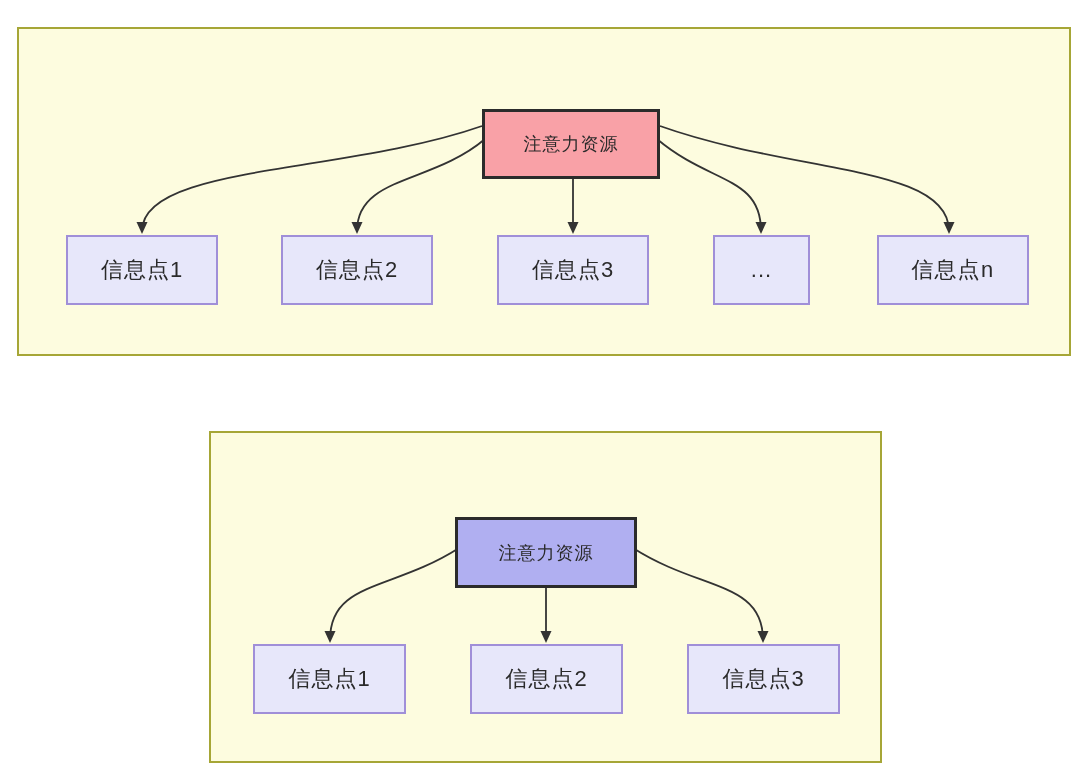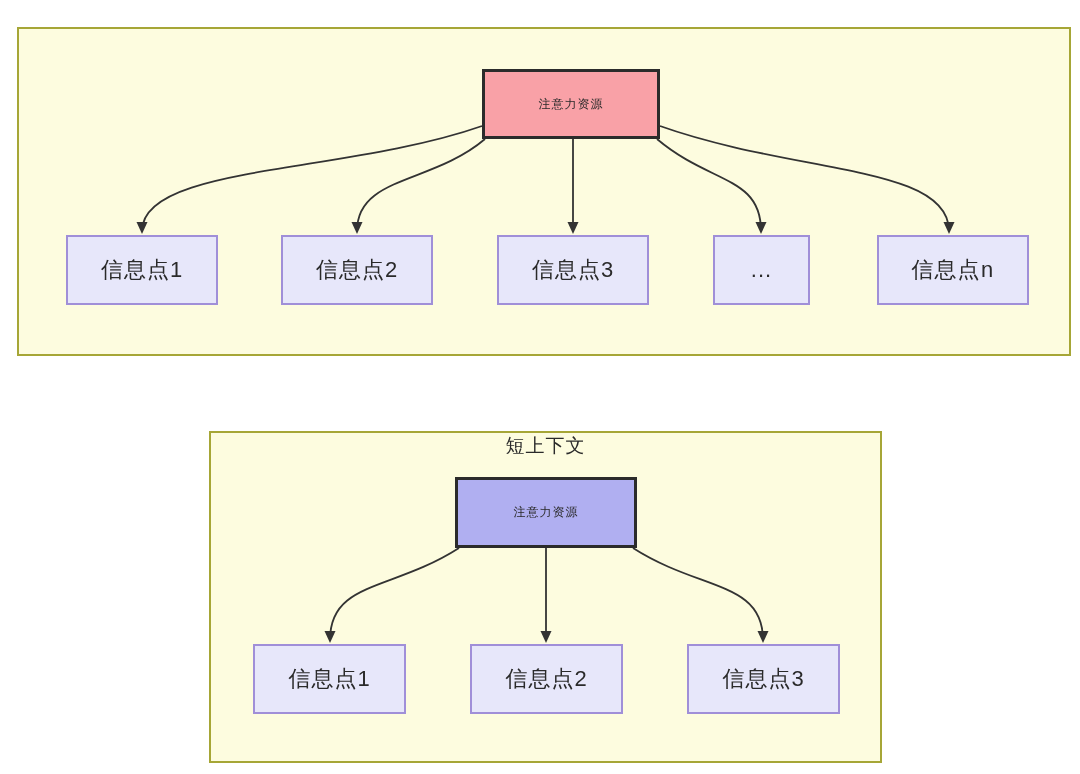--- a/index.html
+++ b/index.html
@@ -46,23 +46,24 @@
     fill:none;
     stroke:var(--line);
     stroke-width:1.8px;
   }
   .hub{
     position:absolute;
     box-sizing:border-box;
     background:var(--hub_long_fill);
     border:3px solid var(--hub_border);
     display:flex;align-items:center;justify-content:center;
-    font-size:12px;
+    font-size:18px;
     letter-spacing:1px;
     z-index:2;
+    margin-top:40px;
   }
   .hub.short{background:var(--hub_short_fill);}
   .node{
     position:absolute;
     box-sizing:border-box;
     background:var(--node_fill);
     border:2px solid var(--node_border);
     display:flex;align-items:center;justify-content:center;
     font-size:22px;
     letter-spacing:1px;
@@ -70,21 +71,20 @@
   }
 </style>
 </head>
 <body>
 
 <div class="canvas">
 
   <section class="panel" style="left:17px;top:27px;width:1054px;height:329px;"></section>
 
   <section class="panel" style="left:209px;top:431px;width:673px;height:332px;"></section>
-  <div class="panel-title" style="left:209px;top:433px;width:673px;">短上下文</div>
 
   <svg class="arrow-layer" width="1080" height="774" viewBox="0 0 1080 774">
     <defs>
       <marker id="ah" markerUnits="userSpaceOnUse" markerWidth="16" markerHeight="14" refX="9" refY="6" orient="auto">
         <path d="M0,0.5 L12,6 L0,11.5 Z" style="fill:var(--line)"></path>
       </marker>
     </defs>
     <path class="edge" d="M 482,126 C 345,174 142,165 142,231" marker-end="url(#ah)"></path>
     <path class="edge" d="M 485,139 C 432,184 357,176 357,231" marker-end="url(#ah)"></path>
     <path class="edge" d="M 573,139 L 573,231" marker-end="url(#ah)"></path>

